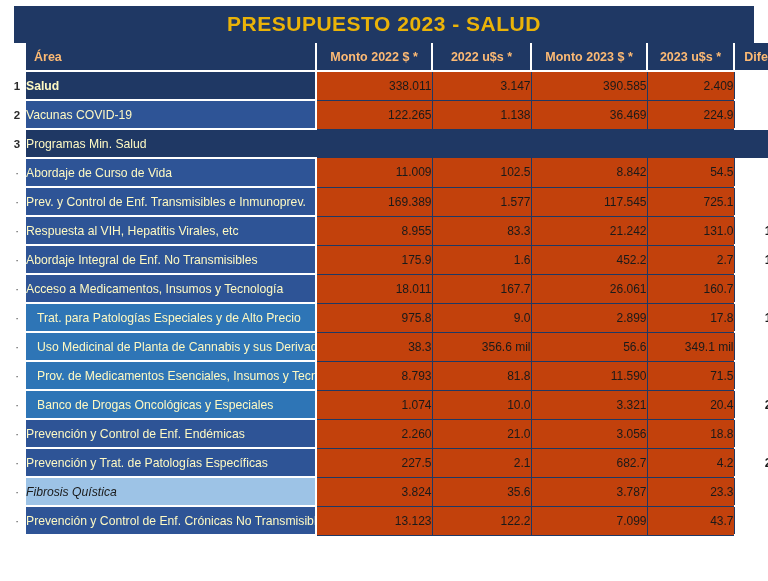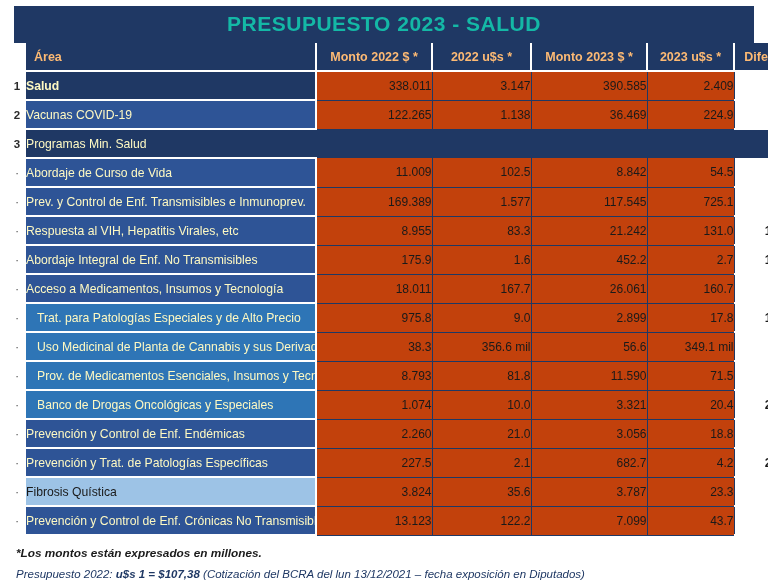--- a/index.html
+++ b/index.html
@@ -16,21 +16,21 @@
   }
   .page {
     position: relative;
     width: 768px;
     height: 581px;
     box-sizing: border-box;
     padding: 6px 8px 0 8px;
   }
   .title-bar {
     background: #1f3864;
-    color: #14b8a6;
+    color: #eab308;
     text-align: center;
     font-size: 21px;
     font-weight: bold;
     letter-spacing: 0.5px;
     padding: 6px 0 7px 0;
     margin: 0 6px 0 6px;
   }
   table.main {
     border-collapse: collapse;
     width: 756px;
@@ -90,21 +90,21 @@
     height: 27px;
     border-bottom: 2px solid #ffffff;
     border-right: 2px solid #ffffff;
     white-space: nowrap;
     overflow: hidden;
   }
   .area-cell.lvl0 { background: #1f3864; font-weight: bold; }
   .area-cell.lvl1 { background: #2e5496; font-weight: normal; }
   .area-cell.lvl2 { background: #2e5496; font-weight: normal; }
   .area-cell.hl   { background: #2e75b6; padding-left: 11px; }
-  .area-cell.lightest { background: #9dc3e6; color: #1a1a1a; }
+  .area-cell.lightest { background: #9dc3e6; color: #1a1a1a; font-style: italic; }
   .area-cell.section {
     background: #1f3864;
     font-weight: normal;
     border-right: none;
     margin-left: 32px;
   }
 
   .num {
     background: #c2410c;
     font-size: 12px;
@@ -315,23 +315,14 @@
           <td class="area-cell lvl2">Prevención y Control de Enf. Crónicas No Transmisibles</td>
           <td class="num firstnum">13.123</td>
           <td class="num">122.2</td>
           <td class="num">7.099</td>
           <td class="num">43.7</td>
           <td class="dif">-45,90%</td>
         </tr>
       </tbody>
   </table>
 
-  <div class="notes">
-    <div class="n1">*Los montos están expresados en millones.</div>
-    <div class="nline">
-      <span>Presupuesto 2022:</span>
-      <b>u$s 1 = $107,38</b>
-      <span>(Cotización del BCRA del lun 13/12/2021 – fecha exposición en Diputados)</span>
-    </div>
-
-  </div>
 
 </div>
 
 </body></html>

